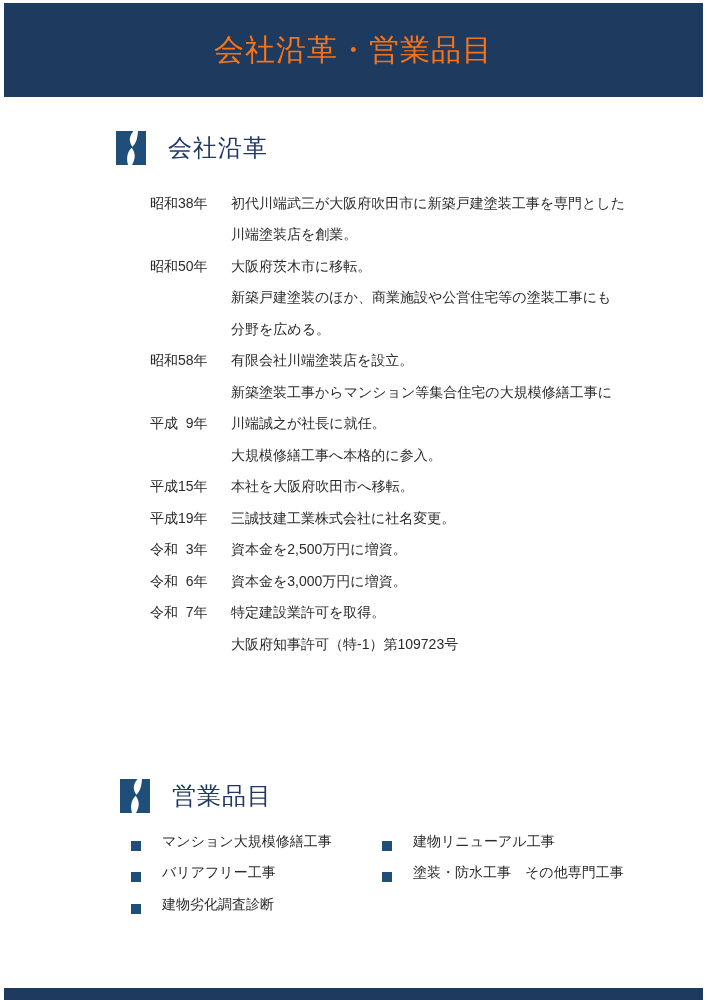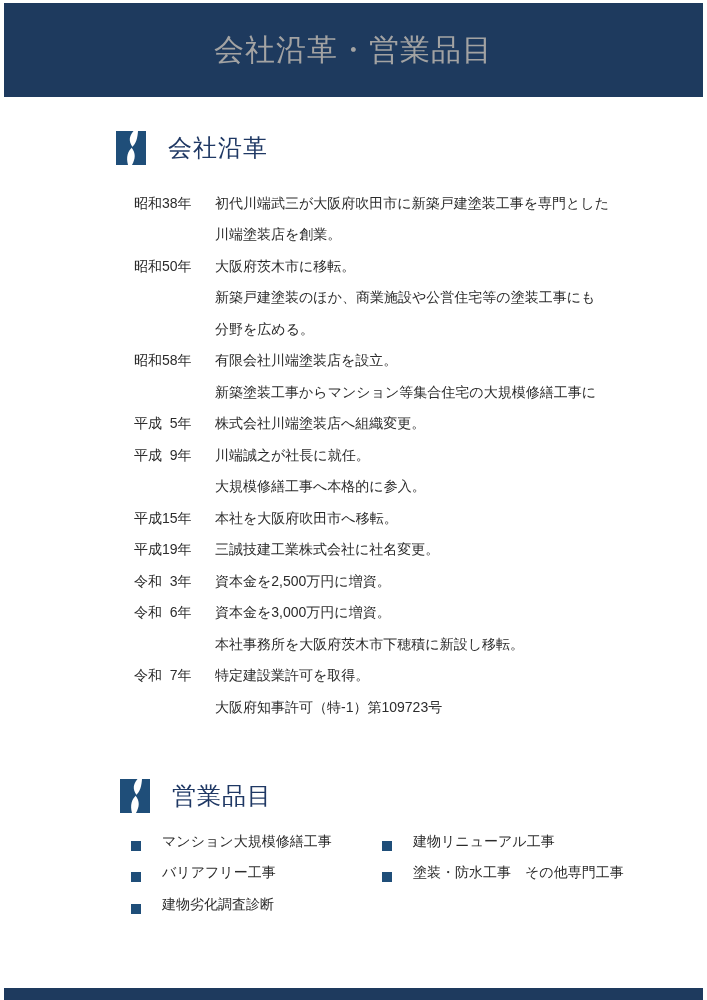--- a/index.html
+++ b/index.html
@@ -6,33 +6,33 @@
   .page {
     position:relative; width:707px; height:1000px; background:#ffffff;
     font-family:"Liberation Sans","DejaVu Sans",sans-serif;
     color:#2b2b2b; overflow:hidden; margin:0 auto;
   }
   
   .header-bar {
     position:absolute; top:3px; left:4px; right:4px; height:94px;
     background:#1e3a5e; display:flex; align-items:center; justify-content:center;
   }
-  .header-title { color:#a3a3a3; font-size:30px; letter-spacing:1px; font-weight:400; }
+  .header-title { color:#f97316; font-size:30px; letter-spacing:1px; font-weight:400; }
 
   
   .section-hdr { position:absolute; left:78px; display:flex; align-items:center; }
   .section-hdr.first  { top:131px;padding-left:38px; }
   .section-hdr.second { top:779px;padding-left:42px; }
   .logo-mark { width:30px; height:34px; display:block; }
   .section-title {
     margin-left:22px; color:#1f3864; font-size:24px; letter-spacing:1px; font-weight:400;
   }
 
   
-  .history-list { position:absolute; top:188px; left:0; width:656px; }
+  .history-list { position:absolute; top:188px; left:16px; width:656px; }
   .h-row { display:flex; align-items:center; height:31.5px; font-size:14px; }
   .h-year { margin-left:134px; width:81px; white-space:pre; flex:none; }
   .h-text { white-space:pre; }
 
   
   .biz-list { position:absolute; top:826px; left:131px; width:560px; }
   .biz-row { display:flex; align-items:center; height:31.5px; font-size:14px; }
   .biz-cell { display:flex; align-items:flex-end; }
   .biz-cell.left  { width:251px; flex:none; }
   .biz-cell.right { flex:1; }
@@ -87,24 +87,20 @@
       </div>
     <div class="h-row">
         <span class="h-year">昭和58年</span>
         <span class="h-text">有限会社川端塗装店を設立。</span>
       </div>
     <div class="h-row">
         <span class="h-year"></span>
         <span class="h-text">新築塗装工事からマンション等集合住宅の大規模修繕工事に</span>
       </div>
     <div class="h-row">
-        <span class="h-year">平成  5年</span>
-        <span class="h-text">株式会社川端塗装店へ組織変更。</span>
-      </div>
-    <div class="h-row">
         <span class="h-year">平成  9年</span>
         <span class="h-text">川端誠之が社長に就任。</span>
       </div>
     <div class="h-row">
         <span class="h-year"></span>
         <span class="h-text">大規模修繕工事へ本格的に参入。</span>
       </div>
     <div class="h-row">
         <span class="h-year">平成15年</span>
         <span class="h-text">本社を大阪府吹田市へ移転。</span>
@@ -113,24 +109,20 @@
         <span class="h-year">平成19年</span>
         <span class="h-text">三誠技建工業株式会社に社名変更。</span>
       </div>
     <div class="h-row">
         <span class="h-year">令和  3年</span>
         <span class="h-text">資本金を2,500万円に増資。</span>
       </div>
     <div class="h-row">
         <span class="h-year">令和  6年</span>
         <span class="h-text">資本金を3,000万円に増資。</span>
-      </div>
-    <div class="h-row">
-        <span class="h-year"></span>
-        <span class="h-text">本社事務所を大阪府茨木市下穂積に新設し移転。</span>
       </div>
     <div class="h-row">
         <span class="h-year">令和  7年</span>
         <span class="h-text">特定建設業許可を取得。</span>
       </div>
     <div class="h-row">
         <span class="h-year"></span>
         <span class="h-text">大阪府知事許可（特-1）第109723号</span>
       </div>
   </div>

